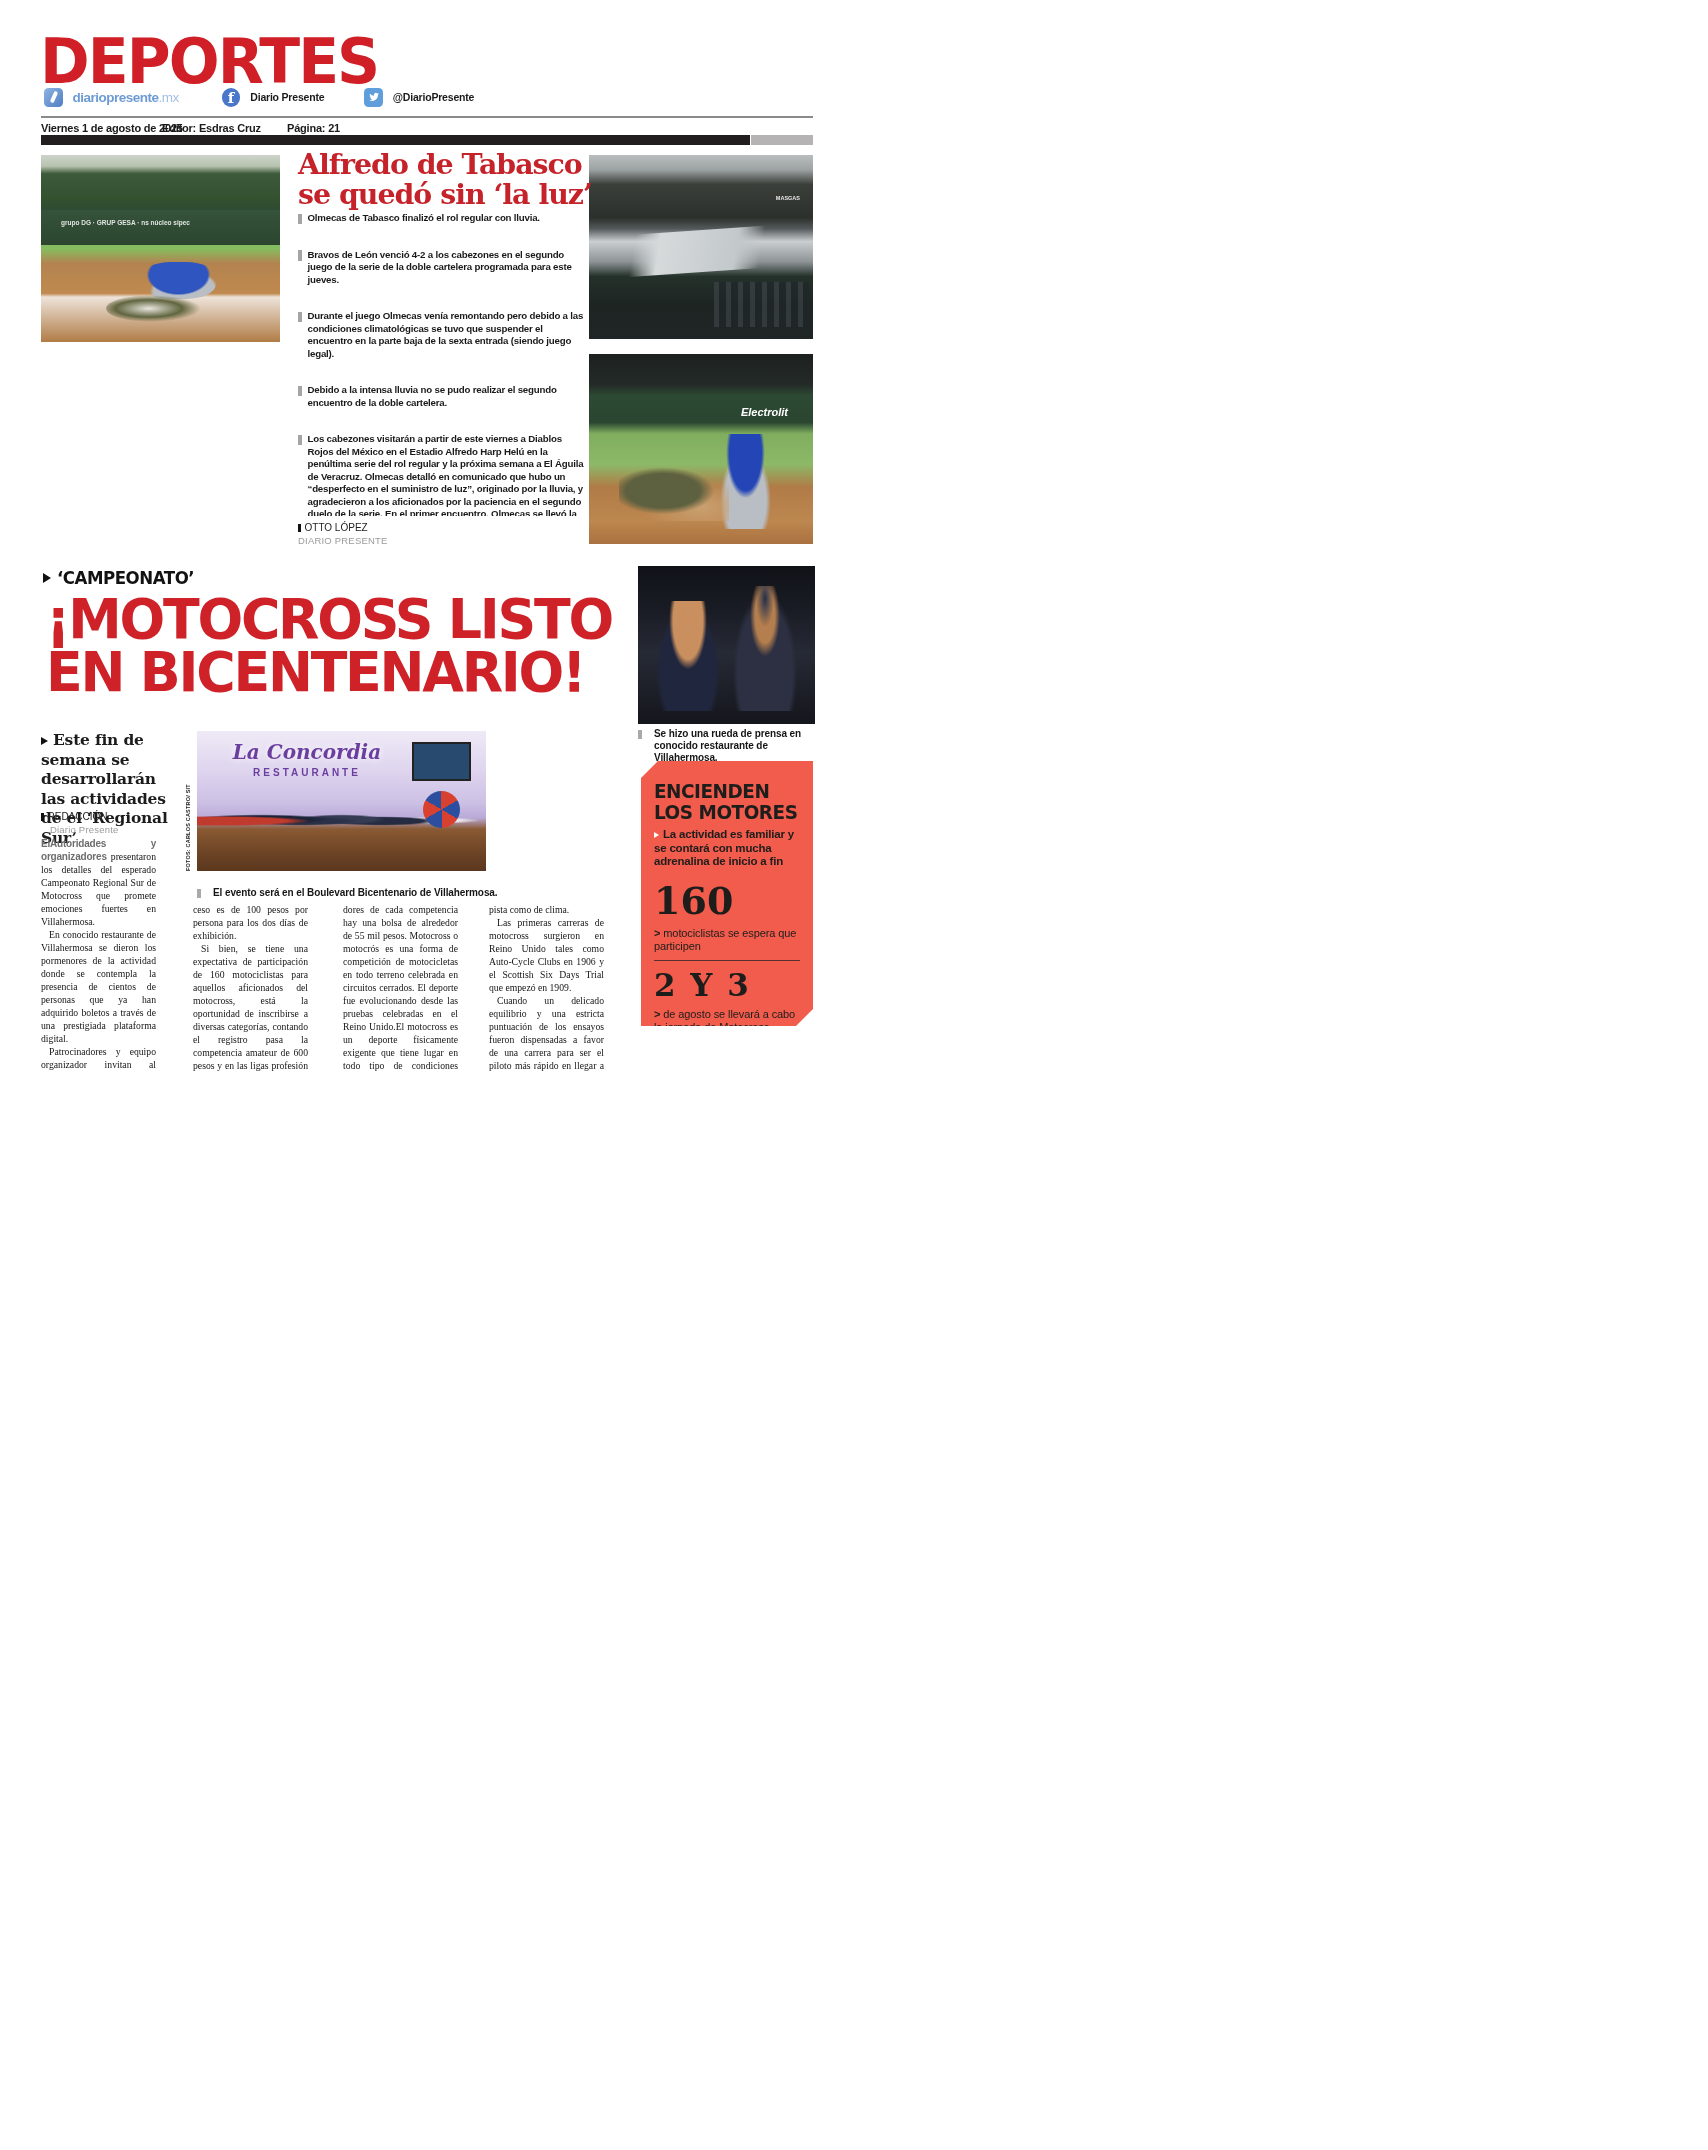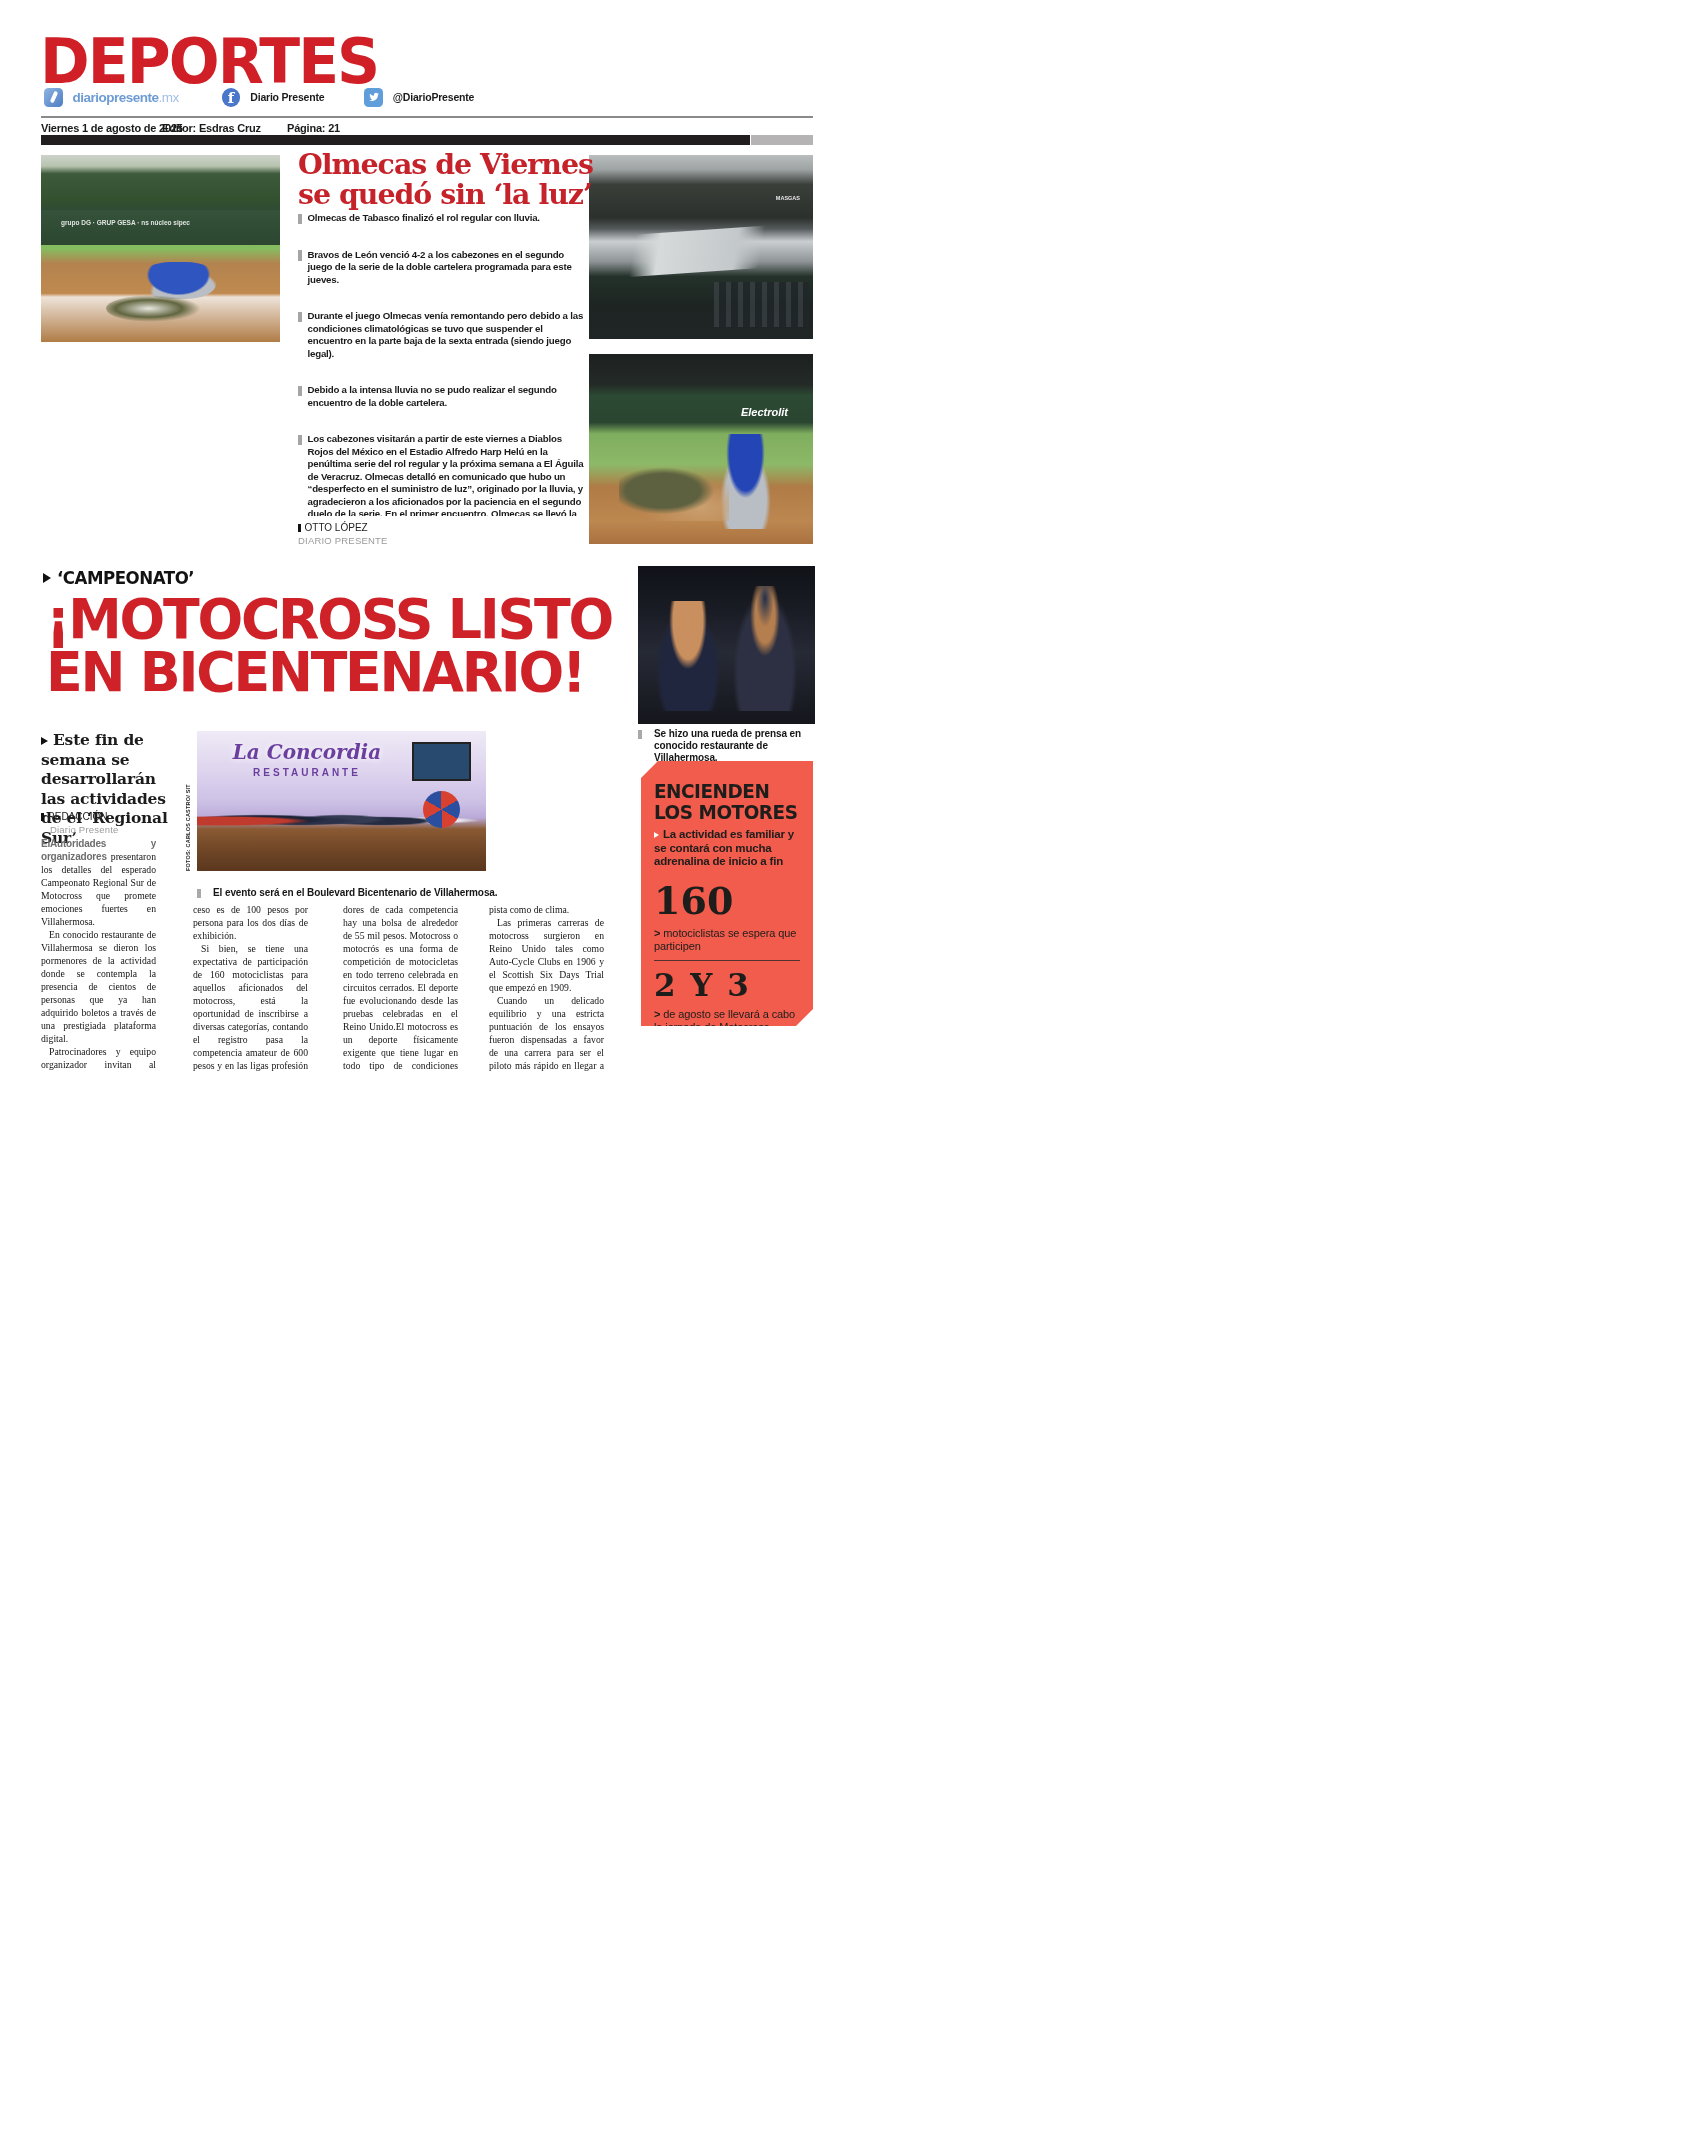--- a/index.html
+++ b/index.html
@@ -126,21 +126,21 @@
     <div class="abs" style="left:125px;top:127px;width:95px;height:45px;background:repeating-linear-gradient(90deg,#3c4346 0 5px,#20262a 5px 12px);opacity:.7;"></div>
   </div>
 
   <div class="abs photo" style="left:589px;top:354px;width:224px;height:190px;
        background:linear-gradient(180deg,#1c211f 0%,#242a27 16%,#2c4a33 22%,#2a4530 36%,#7fae5e 42%,#8cb968 58%,#b07b46 70%,#bd8750 88%,#a9713f 100%);">
     <div class="ph-label" style="right:25px;top:52px;font-size:11px;font-style:italic;">Electrolit</div>
     <div class="abs" style="right:35px;top:80px;width:65px;height:95px;background:radial-gradient(ellipse at 50% 20%,#2445b5 0%,#2445b5 35%,transparent 42%),radial-gradient(ellipse at 50% 70%,#b9bec4 0%,#b9bec4 45%,transparent 55%);"></div>
     <div class="abs" style="left:30px;top:112px;width:110px;height:55px;background:radial-gradient(ellipse at 40% 45%,#5d6140 0%,#5d6140 40%,transparent 55%),radial-gradient(ellipse at 75% 75%,#caa06f 0%,transparent 50%);"></div>
   </div>
 
-  <div class="abs h1-serif" style="left:298px;top:150px;">Olmecas de Viernes</div>
+  <div class="abs h1-serif" style="left:298px;top:150px;">Alfredo de Tabasco</div>
   <div class="abs h1-serif" style="left:298px;top:180px;">se quedó sin ‘la luz’</div>
 
   <div class="abs bullets" style="left:298px;top:212px;width:292px;height:304px;">
     <div class="bullet">
         <div class="bullet-bar"></div>
         <div class="bullet-text">Olmecas de Tabasco finalizó el rol regular con lluvia.</div>
       </div>
     <div class="bullet">
         <div class="bullet-bar"></div>
         <div class="bullet-text">Bravos de León venció 4-2 a los cabezones en el segundo juego de la serie de la doble cartelera programada para este jueves.</div>

